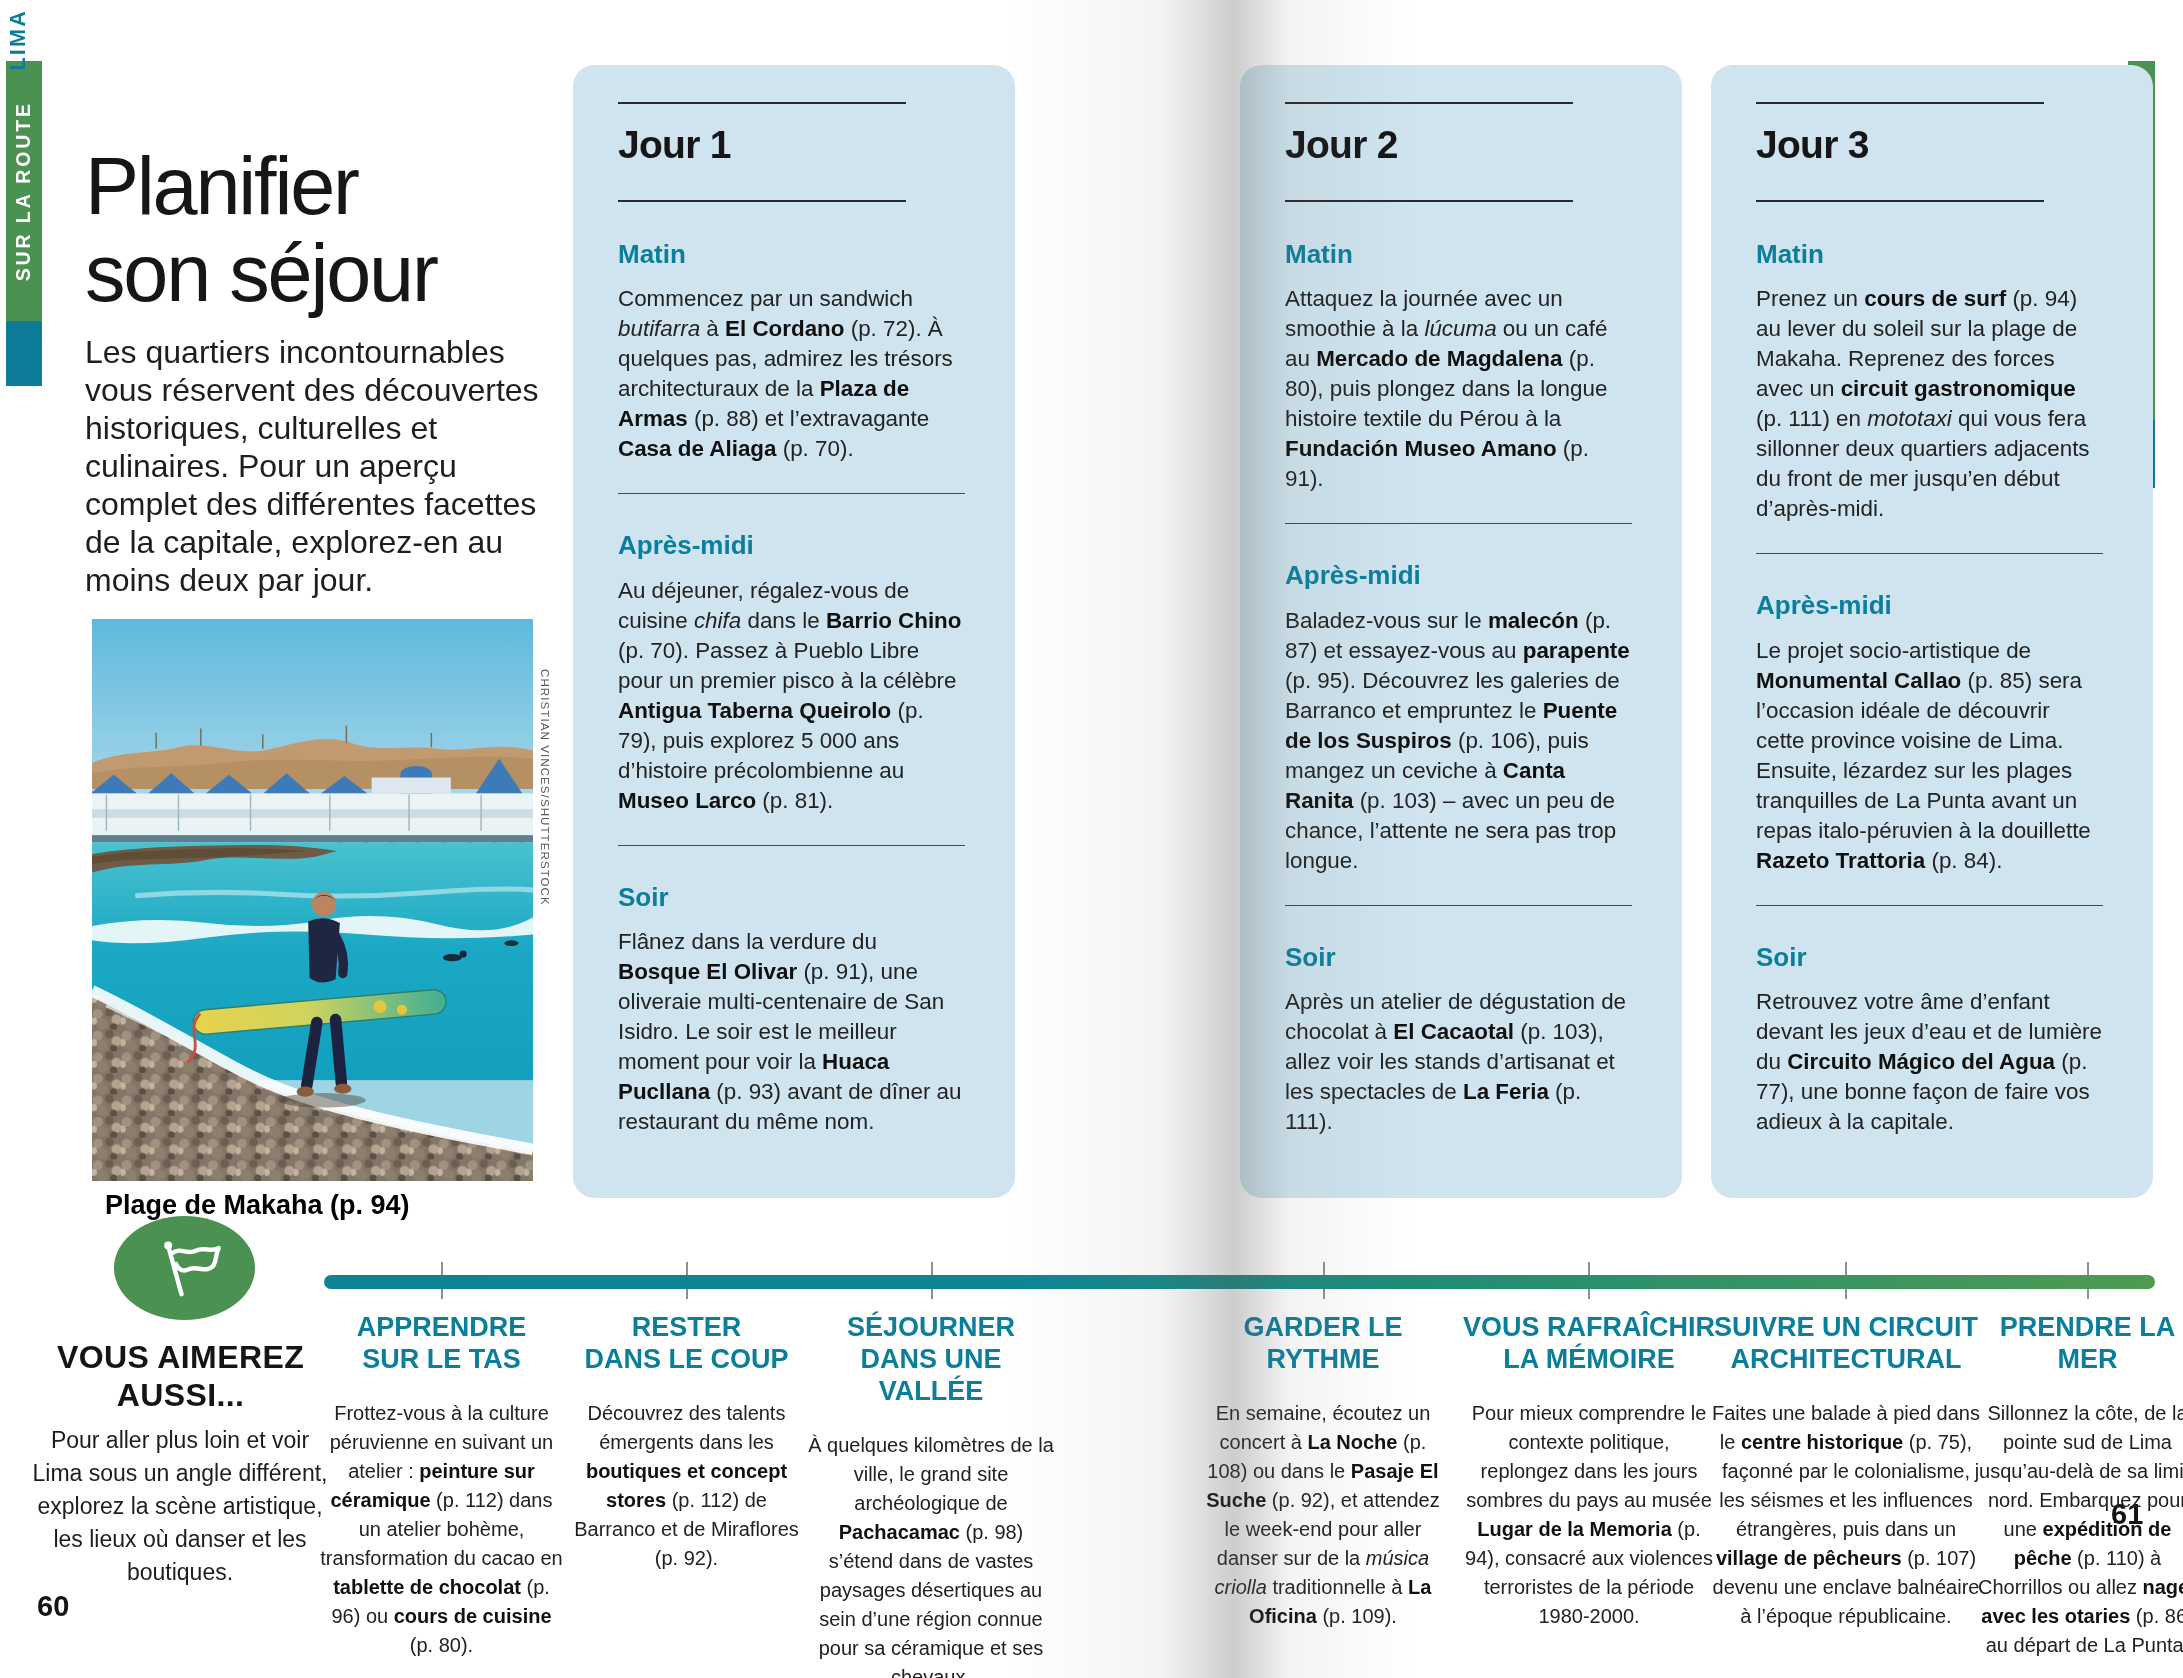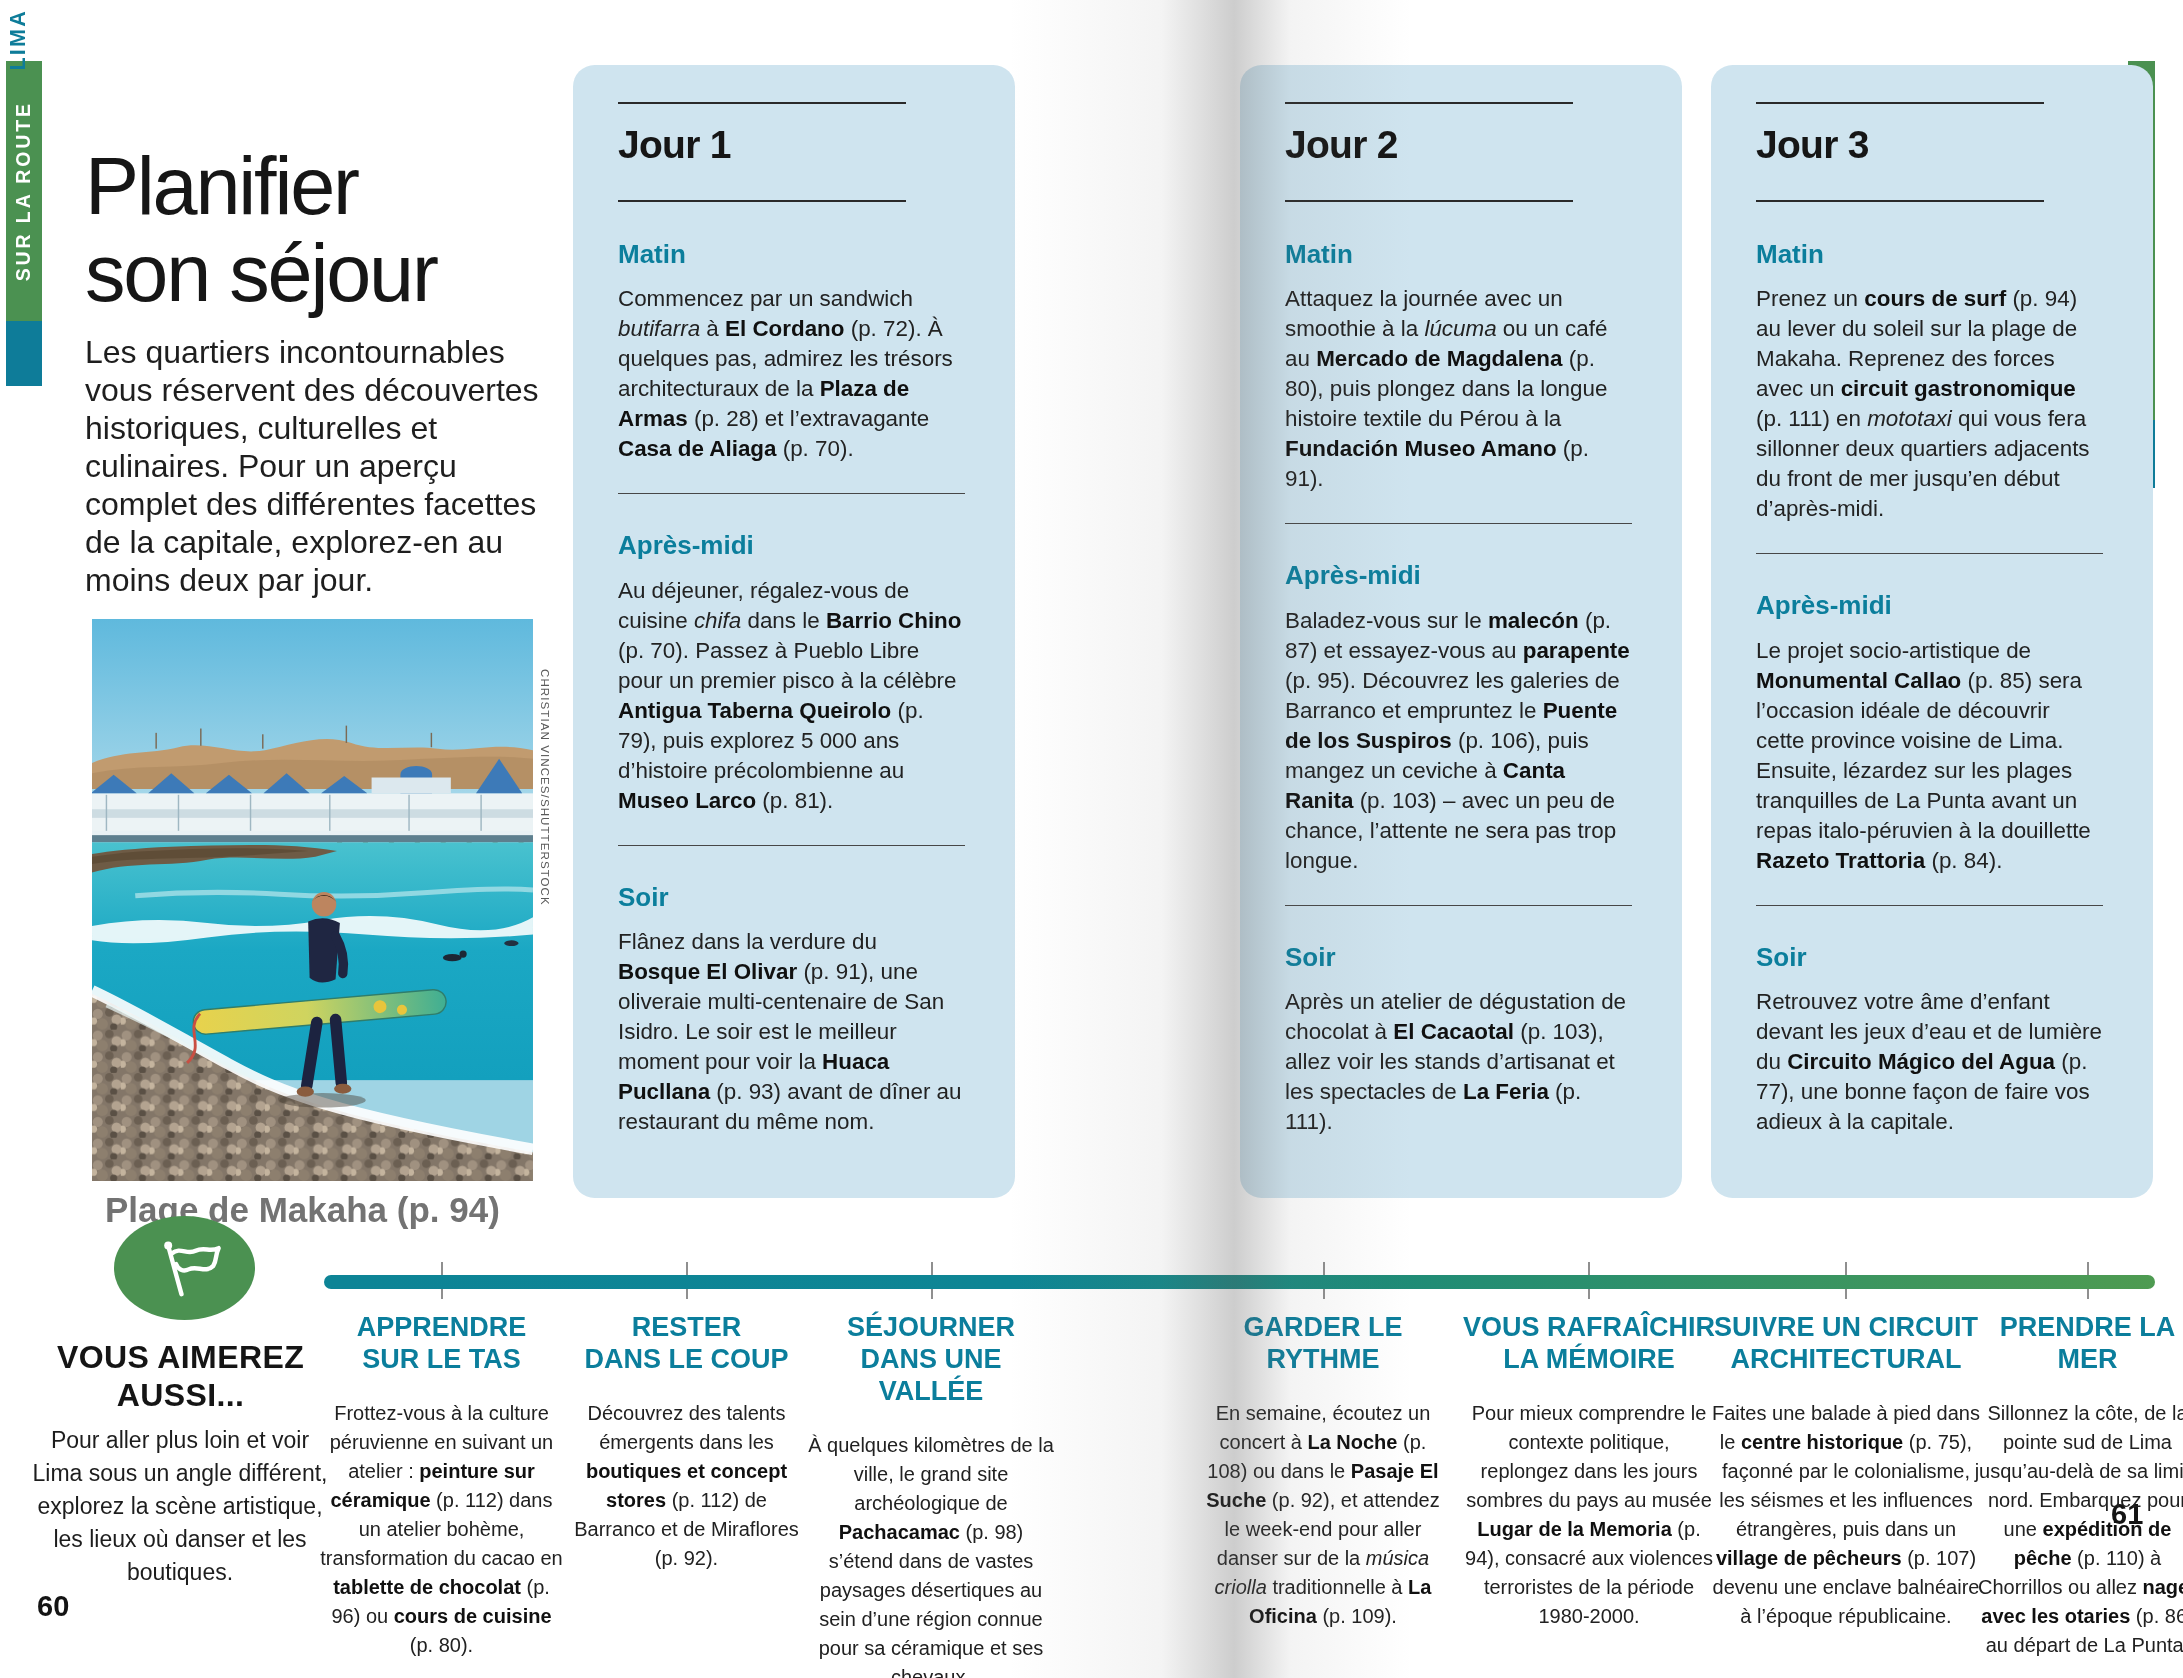--- a/index.html
+++ b/index.html
@@ -27,21 +27,21 @@
   #gutter { position:absolute; left:1008px; top:0; width:404px; height:1679px; pointer-events:none; z-index:40;
     background:linear-gradient(90deg, rgba(110,110,110,0) 0%, rgba(110,110,110,0.08) 38%, rgba(90,90,90,0.30) 56%, rgba(110,110,110,0.08) 70%, rgba(110,110,110,0) 100%); }
 
   
   #title { position:absolute; left:85px; top:143px; width:461px; font-size:81px; line-height:1.07; font-weight:500; letter-spacing:-2.2px; color:#161616; white-space:pre-line; }
   #intro { position:absolute; left:85px; top:333px; width:467px; font-size:32px; line-height:38px; color:#1e1e1e; }
 
   #photo { position:absolute; left:92px; top:619px; width:441px; height:562px; overflow:hidden; background:#9fd4e4; }
   #photo svg { display:block; width:441px; height:562px; }
   #credit { position:absolute; left:539px; top:669px; writing-mode:vertical-rl; font-size:11.5px; letter-spacing:1.1px; color:#5a5a5a; font-weight:500; }
-  #caption { position:absolute; left:105px; top:1190px; font-size:35px; font-weight:700; color:#737373; }
+  #caption { position:absolute; left:105px; top:1190px; font-size:27px; font-weight:700; color:#000000; }
 
   #flag-badge { position:absolute; left:114px; top:1216px; width:141px; height:104px; background:#4b9151; border-radius:50%; display:flex; align-items:center; justify-content:center; }
   #flag-badge svg { width:92px; height:69px; }
   #aside-title { position:absolute; left:29px; top:1338px; width:303px; text-align:center; font-size:32px; line-height:38px; font-weight:800; color:#151515; white-space:pre-line; letter-spacing:0.4px; }
   #aside-text { position:absolute; left:25px; top:1424px; width:310px; text-align:center; font-size:23px; line-height:33px; font-weight:500; color:#1d1d1d; }
   .pagenum { position:absolute; font-size:29px; font-weight:700; color:#141414; }
   #p60 { left:37px; top:1590px; }
   #p61 { left:2111px; top:1498px; }
 
   
@@ -203,21 +203,21 @@
 
   <div class="pagenum" id="p60">60</div>
   <div class="pagenum" id="p61">61</div>
 
   <section class="card" id="card1">
     <div class="rule"></div>
     <h2 class="day-title">Jour 1</h2>
     <div class="rule"></div>
     <div class="section">
       <h3 class="sec-h">Matin</h3>
-      <p class="sec-p"><span>Commencez par un sandwich </span><span class="i">butifarra</span><span> à </span><span class="b">El Cordano</span><span> (p. 72). À quelques pas, admirez les trésors architecturaux de la </span><span class="b">Plaza de Armas</span><span> (p. 28) et l’extravagante </span><span class="b">Casa de Aliaga</span><span> (p. 70).</span></p>
+      <p class="sec-p"><span>Commencez par un sandwich </span><span class="i">butifarra</span><span> à </span><span class="b">El Cordano</span><span> (p. 72). À quelques pas, admirez les trésors architecturaux de la </span><span class="b">Plaza de Armas</span><span> (p. 88) et l’extravagante </span><span class="b">Casa de Aliaga</span><span> (p. 70).</span></p>
     </div>
     <div class="section">
       <h3 class="sec-h">Après-midi</h3>
       <p class="sec-p"><span>Au déjeuner, régalez-vous de cuisine </span><span class="i">chifa</span><span> dans le </span><span class="b">Barrio Chino</span><span> (p. 70). Passez à Pueblo Libre pour un premier pisco à la célèbre </span><span class="b">Antigua Taberna Queirolo</span><span> (p. 79), puis explorez 5 000 ans d’histoire précolombienne au </span><span class="b">Museo Larco</span><span> (p. 81).</span></p>
     </div>
     <div class="section">
       <h3 class="sec-h">Soir</h3>
       <p class="sec-p"><span>Flânez dans la verdure du </span><span class="b">Bosque El Olivar</span><span> (p. 91), une oliveraie multi-centenaire de San Isidro. Le soir est le meilleur moment pour voir la </span><span class="b">Huaca Pucllana</span><span> (p. 93) avant de dîner au restaurant du même nom.</span></p>
     </div>
   </section>

